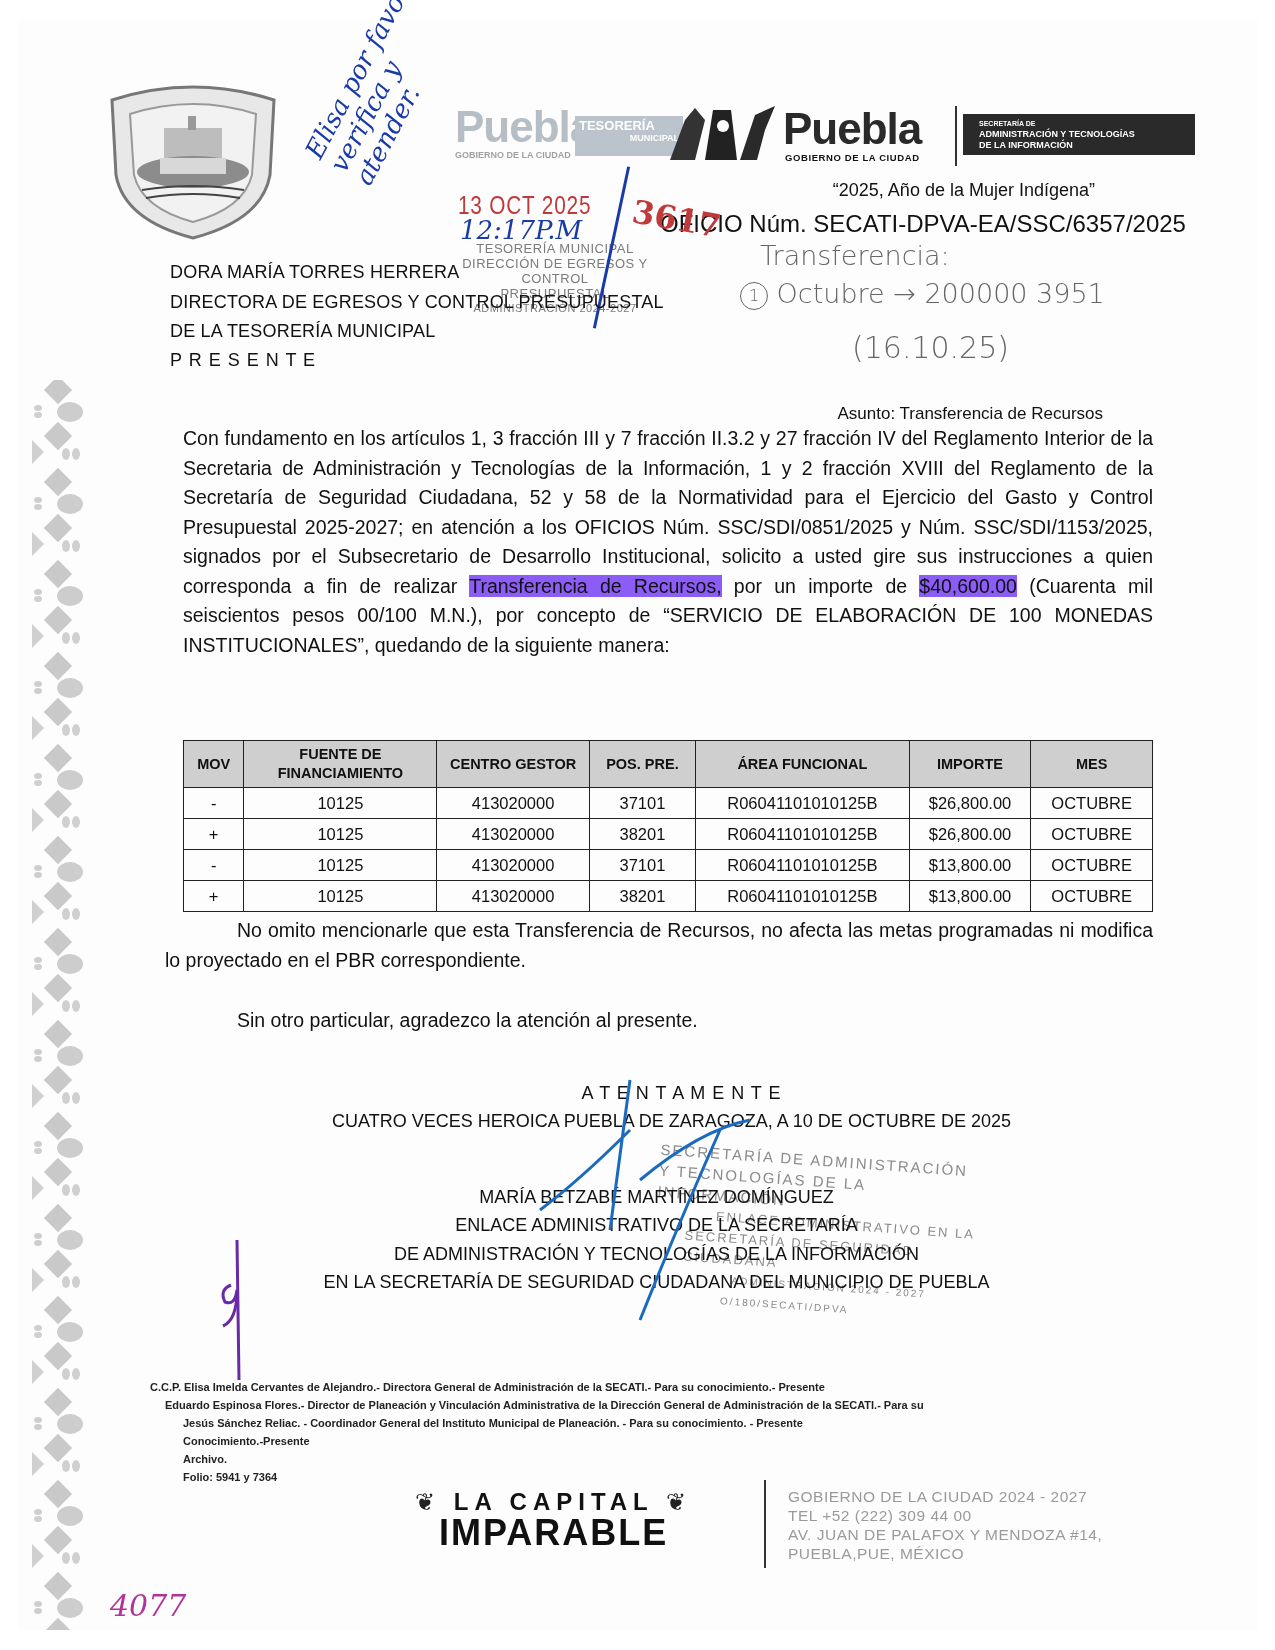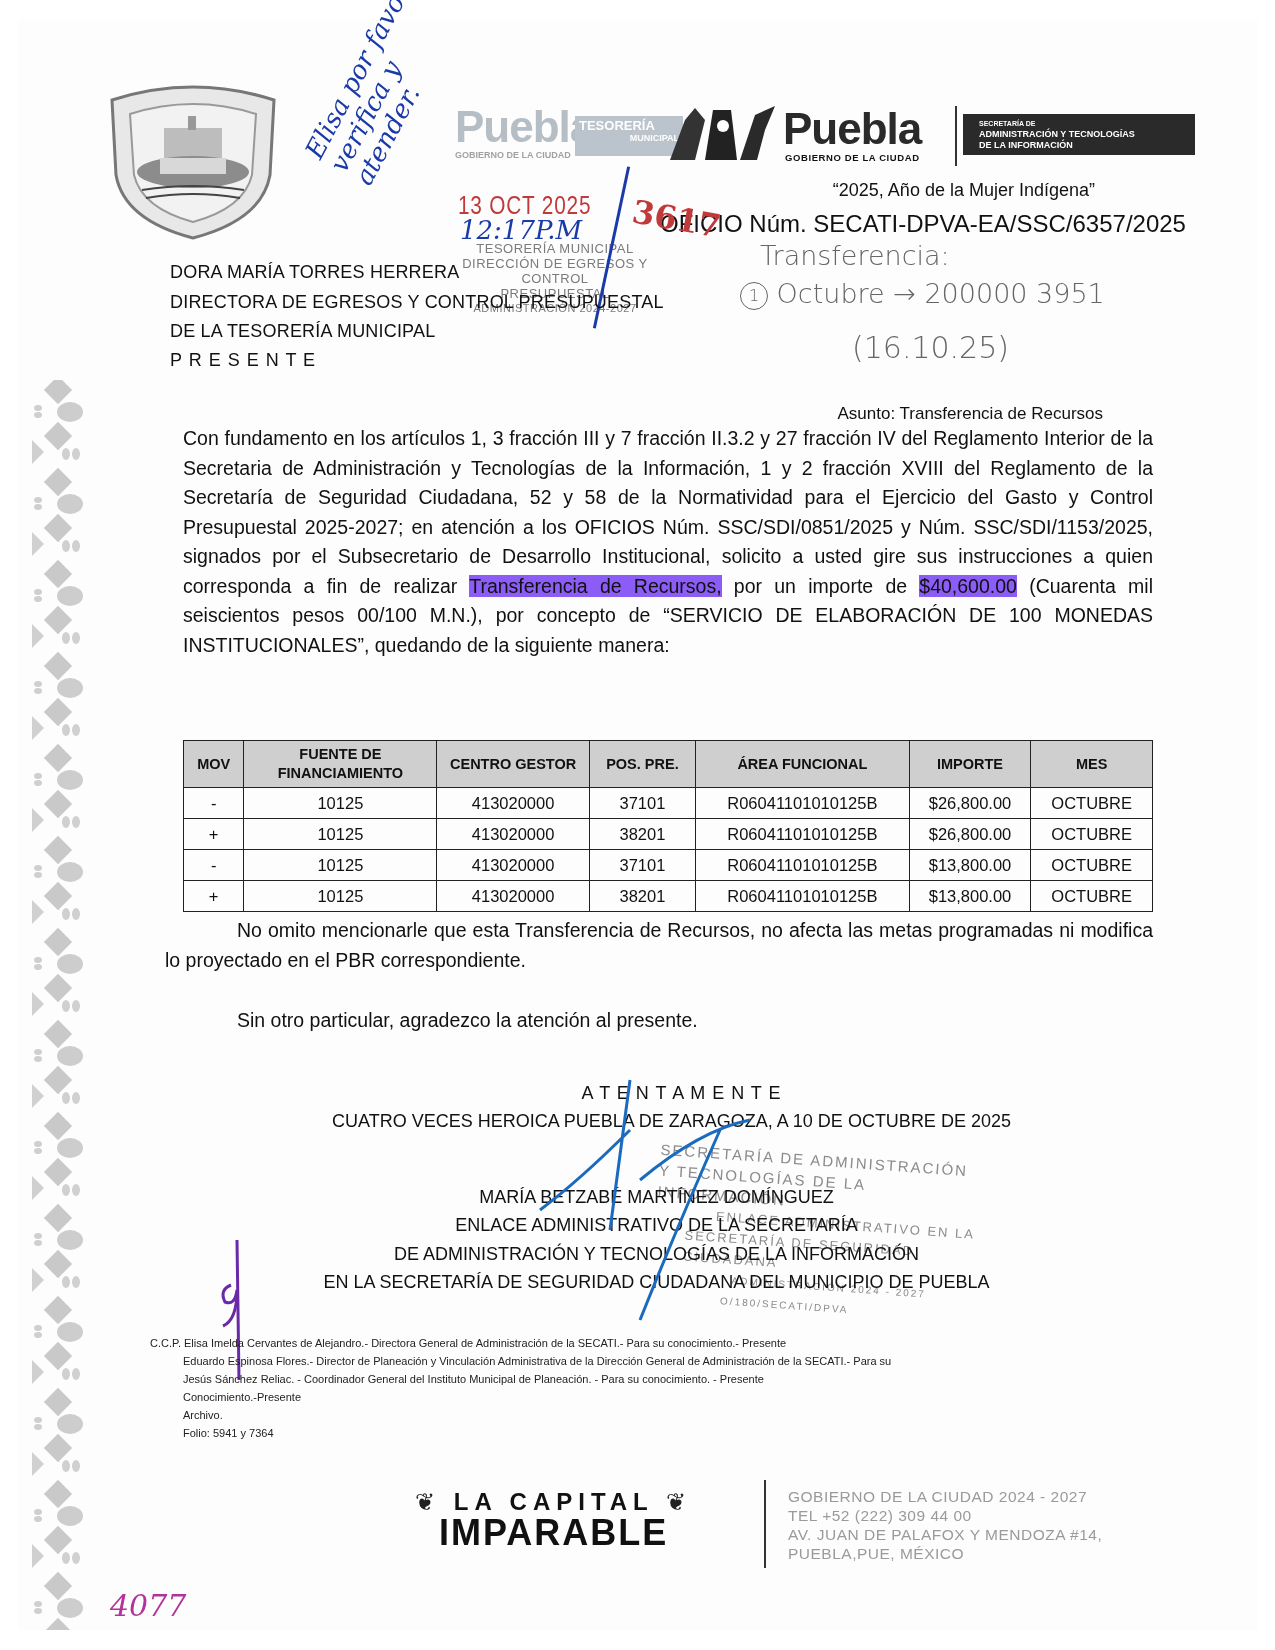--- a/index.html
+++ b/index.html
@@ -23,21 +23,21 @@
   .body-p { left:183px; width:970px; font-size:19.5px; line-height:29.5px; text-align:justify; }
   .hl { background:#8b5cf6; }
   table.mov { position:absolute; left:183px; top:740px; width:970px; border-collapse:collapse; font-size:16.5px; }
   table.mov th { background:#cfcfcf; font-weight:bold; font-size:14.5px; border:1.5px solid #222; padding:4px 4px; line-height:19px; }
   table.mov td { border:1.5px solid #222; text-align:center; padding:4px 4px; height:22px; }
   .stamp-text { color:#7b7b7b; font-size:13px; text-align:center; line-height:15px; letter-spacing:0.5px; }
   .date-stamp { color:#c0393b; font-family:"Liberation Sans Narrow","Liberation Sans",sans-serif; font-size:26px; letter-spacing:1px; transform:scaleX(0.8); transform-origin:left; }
   .hand-blue { color:#1a3aa8; font-family:"DejaVu Serif", serif; font-style:italic; }
   .hand-gray { color:#666; font-family:"DejaVu Sans", sans-serif; font-weight:200; }
   .sig-block { left:0; width:1275px; text-align:center; font-size:18px; line-height:30px;padding-left:44px; }
-  .ccp { left:150px; top:1334px; font-size:11px; line-height:18px; font-weight:normal; color:#222; }
+  .ccp { left:150px; top:1378px; font-size:11px; line-height:18px; font-weight:bold; color:#222; }
   .footer-brand { left:415px; top:1488px; text-align:center; }
   .footer-info { left:788px; top:1487px; font-size:15.5px; color:#9a9a9a; line-height:19px; letter-spacing:0.5px; }
   .sec-stamp { color:#8b8b8b; font-size:15px; letter-spacing:2px; line-height:21px; }
 </style>
 </head>
 <body>
 
 <div class="page"></div>
 
 <div class="deco-border">
@@ -218,21 +218,21 @@
 <svg class="abs" style="left:520px;top:1070px;" width="260" height="260" viewBox="0 0 260 260">
   <path d="M20 140 Q60 110 110 60 M110 10 L90 160 M120 110 Q180 60 230 50 M200 60 Q160 150 120 250" stroke="#1a6ac0" stroke-width="3" fill="none"></path>
 </svg>
 <svg class="abs" style="left:215px;top:1230px;" width="40" height="160" viewBox="0 0 40 160">
   <path d="M22 10 L24 150" stroke="#6a2aa8" stroke-width="3" fill="none"></path>
   <path d="M16 55 Q4 60 10 72 Q20 76 22 60 Q22 90 8 96" stroke="#6a2aa8" stroke-width="3" fill="none"></path>
 </svg>
 
 <div class="abs ccp">
   <div>C.C.P. Elisa Imelda Cervantes de Alejandro.- Directora General de Administración de la SECATI.- Para su conocimiento.- Presente</div>
-  <div style="margin-left:33px;">Eduardo Espinosa Flores.- Director de Planeación y Vinculación Administrativa de la Dirección General de Administración de la SECATI.- Para su</div>
+  <div style="margin-left:15px;">Eduardo Espinosa Flores.- Director de Planeación y Vinculación Administrativa de la Dirección General de Administración de la SECATI.- Para su</div>
   <div style="margin-left:33px;">Jesús Sánchez Reliac. - Coordinador General del Instituto Municipal de Planeación. - Para su conocimiento. - Presente</div>
   <div style="margin-left:33px;">Conocimiento.-Presente</div>
   <div style="margin-left:33px;">Archivo.</div>
   <div style="margin-left:33px;">Folio: 5941 y 7364</div>
 </div>
 
 <div class="abs footer-brand">
   <div style="font-size:24px;font-weight:bold;letter-spacing:6px;">
     <span style="color:#222;">❦</span>
     <span>LA CAPITAL</span>

